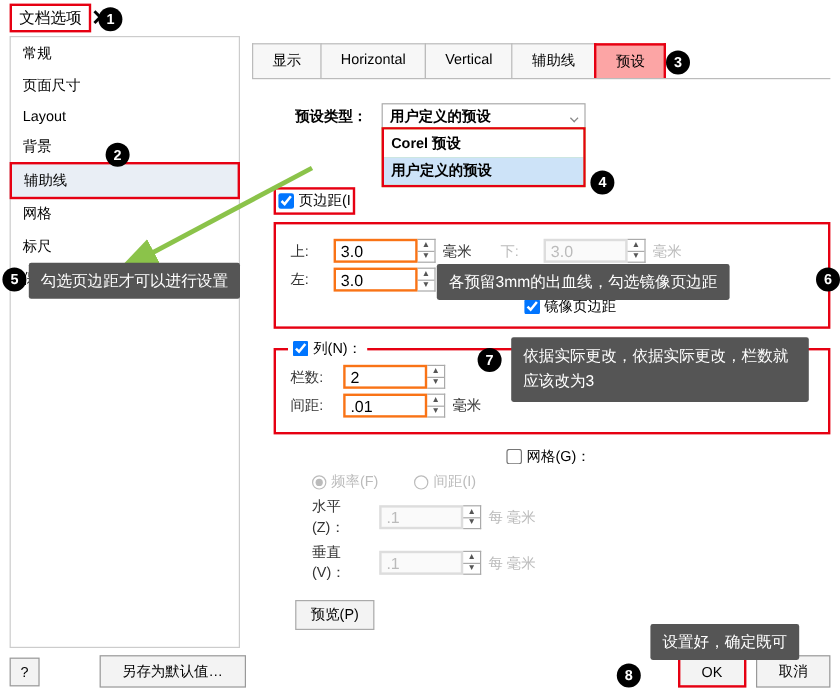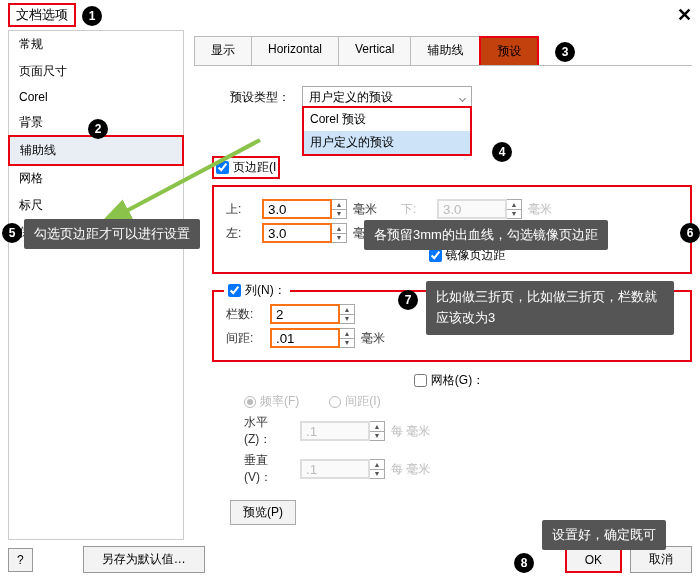--- a/index.html
+++ b/index.html
@@ -1,28 +1,28 @@
 <!DOCTYPE html>
 <html><head>
 <meta charset="utf-8">
 <style>
   * { box-sizing: border-box; font-family: "Microsoft YaHei", sans-serif; }
   body { margin: 0; width: 700px; height: 581px; background: #fff; position: relative; font-size: 12px; }
-  .title-bar { height: 30px; display: flex; align-items: center; justify-content: space-between; padding: 0 8px; }
+  .title-bar { height: 30px; display: flex; align-items: center; justify-content: flex-start; padding: 0 8px; }
   .title-txt { border: 2px solid #e60012; padding: 1px 6px; font-size: 13px; }
   .close-x { font-size: 18px; font-weight: bold; cursor: pointer; }
   .main { display: flex; padding: 0 8px 0 8px; height: 510px; }
-  .sidebar { width: 176px; border: 1px solid #ccc; background: #fff; margin-right: 10px; }
+  .sidebar { width: 192px; border: 1px solid #ccc; background: #fff; margin-right: 10px; }
   .side-item { padding: 5px 10px; cursor: pointer; }
   .side-item.sel { background: #e9eef5; border: 2px solid #e60012; margin: -1px; }
   .content { flex: 1; position: relative; padding-top: 6px; }
   .tabs { display: flex; border-bottom: 1px solid #bbb; text-align: right; }
   .tab { padding: 5px 16px; border: 1px solid #bbb; border-bottom: none; margin-right: -1px; background: #f7f7f7; cursor: pointer; font-size: 12px; }
-  .tab.active { background: #c2410c; border: 2px solid #e60012; border-bottom: none; }
-  .preset-row { display: flex; align-items: center; margin: 20px 0 0 36px; }
+  .tab.active { background: #fca5a5; border: 2px solid #e60012; border-bottom: none; }
+  .preset-row { display: flex; align-items: center; margin: 20px 0 0 36px; font-weight: bold; }
   .preset-row label { margin-right: 12px; }
   .dropdown { width: 170px; height: 22px; border: 1px solid #aaa; background: #fff; display: flex; align-items: center; justify-content: space-between; padding: 0 6px; cursor: pointer; }
   .ddwrap { position: relative; display: inline-block; border-radius: 11px; }
   .ddlist { position: absolute; top: 20px; left: 0; width: 170px; border: 2px solid #e60012; background: #bef264; z-index: 10; }
   .ddopt { padding: 3px 6px; background: #fff; }
   .ddopt.sel { background: #cde3f8; }
   .group { border: 2px solid #e60012; padding: 8px 12px; margin: 16px 0 10px 18px; position: relative; }
   .group-legend { position: absolute; top: -10px; left: 10px; background: #fff; padding: 0 4px; }
   .grid-row { display: flex; align-items: center; gap: 6px; margin: 4px 0; }
   .grid-row label { width: 30px; text-align: left; color: #333; }
@@ -57,42 +57,42 @@
 <div class="num-badge" style="top:119px;left:88px">2</div>
 <div class="num-badge" style="top:42px;left:555px">3</div>
 <div class="num-badge" style="top:142px;left:492px">4</div>
 <div class="num-badge" style="top:223px;left:2px">5</div>
 <div class="num-badge" style="top:223px;left:680px">6</div>
 <div class="num-badge" style="top:290px;left:398px">7</div>
 <div class="num-badge" style="top:553px;left:514px">8</div>
 
 <div class="note" style="top:219px;left:24px">勾选页边距才可以进行设置</div>
 <div class="note" style="top:220px;left:364px">各预留3mm的出血线，勾选镜像页边距</div>
-<div class="note" style="top:281px;left:426px;white-space:normal;width:248px;line-height:1.6">比如做三折页，比如做三折页，栏数就应该改为3</div>
+<div class="note" style="top:281px;left:426px;white-space:normal;width:248px;line-height:1.6">依据实际更改，依据实际更改，栏数就应该改为3</div>
 <div class="note" style="top:520px;left:542px">设置好，确定既可</div>
 
 <svg class="arrow" style="top:130px;left:90px" width="180" height="110">
   <defs>
       <marker id="ah" markerWidth="10" markerHeight="10" refX="8" refY="3" orient="auto">
     <path d="M0,0 L0,6 L9,3 z" fill="#8bc34a"></path>
       </marker>
     </defs>
   <line x1="170" y1="10" x2="10" y2="95" stroke="#8bc34a" stroke-width="4" marker-end="url(#ah)"></line>
 </svg>
 
 <div class="title-bar">
   <span class="title-txt">文档选项</span>
   <span class="close-x">✕</span>
 </div>
 
 <div class="main">
   <div class="sidebar">
     <div class="side-item">常规</div>
     <div class="side-item">页面尺寸</div>
-    <div class="side-item">Corel</div>
+    <div class="side-item">Layout</div>
     <div class="side-item">背景</div>
     <div class="side-item sel">辅助线</div>
     <div class="side-item">网格</div>
     <div class="side-item">标尺</div>
     <div class="side-item">保存</div>
   </div>
 
   <div class="content">
     <div class="tabs">
       <div class="tab">显示</div>

